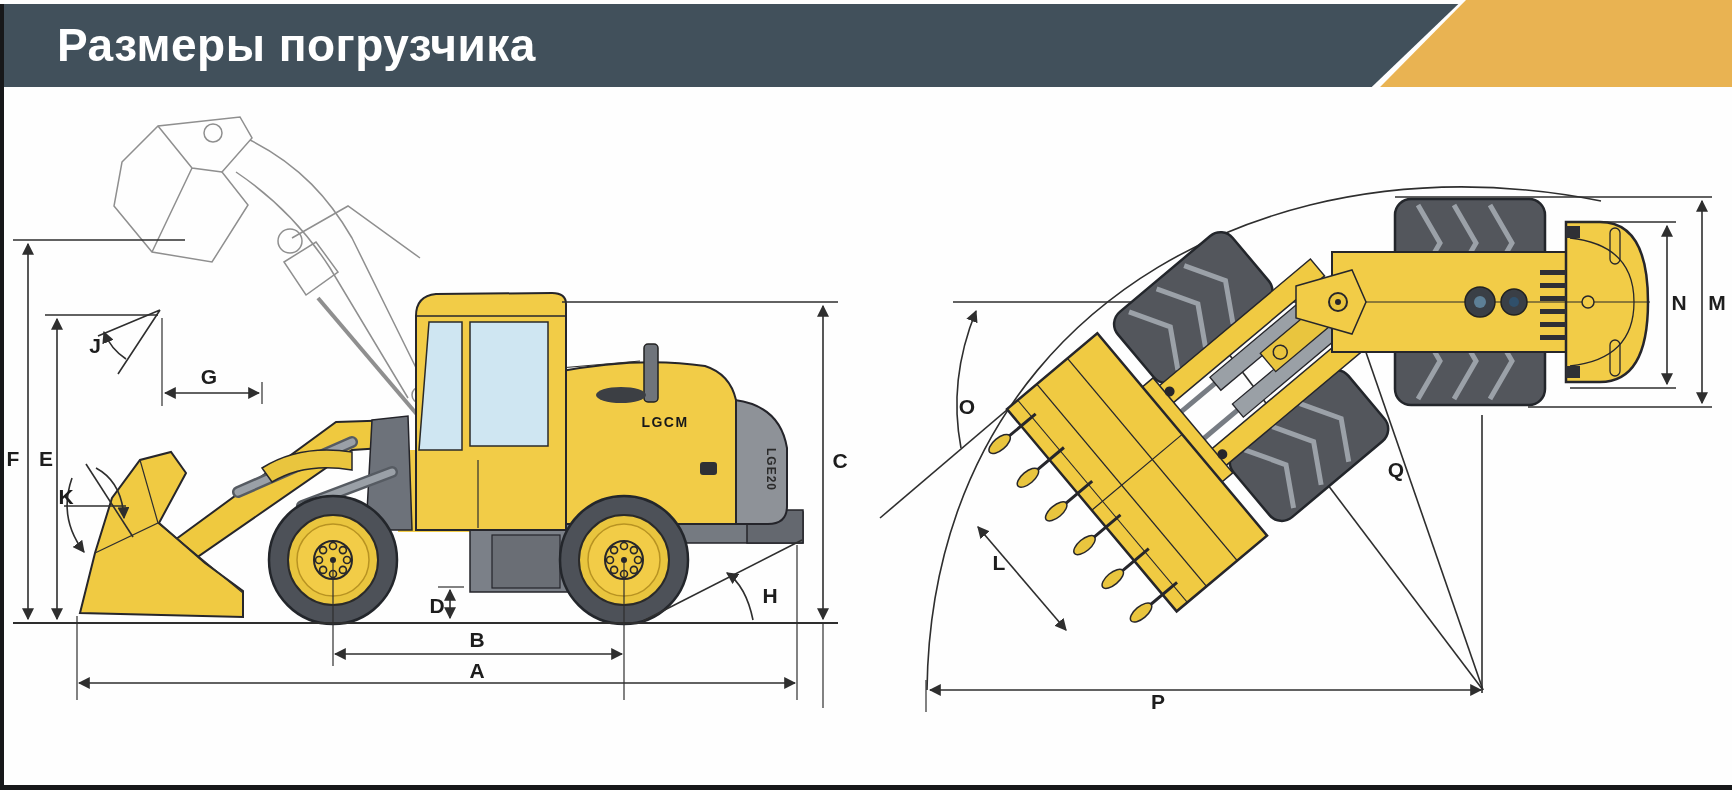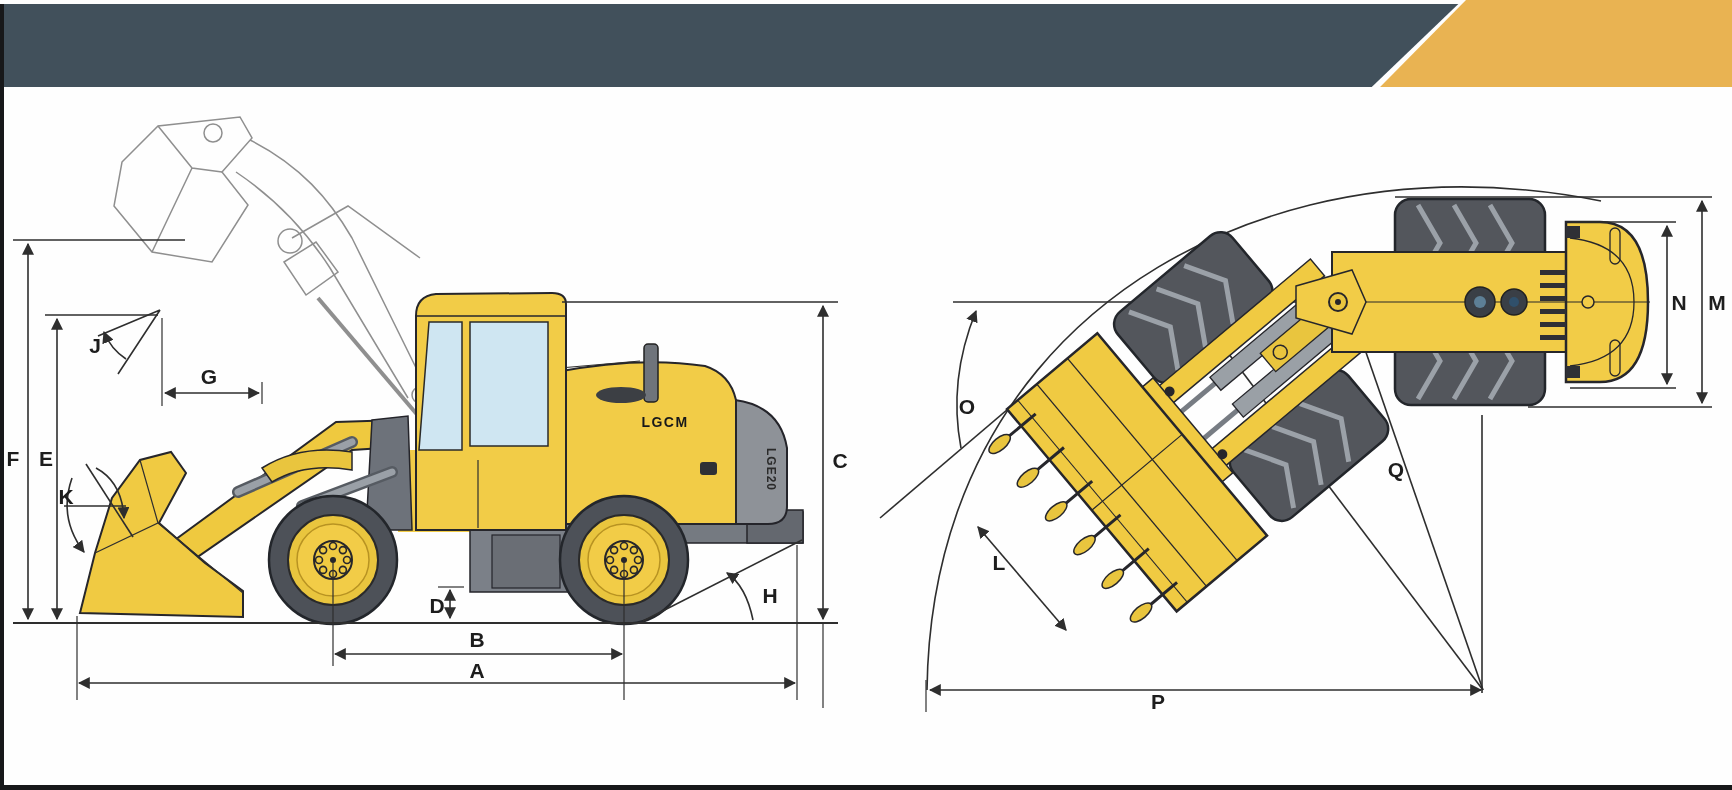--- a/index.html
+++ b/index.html
@@ -30,20 +30,21 @@
   .brand-label{font:700 14px "Liberation Sans",sans-serif;fill:#17181a;letter-spacing:1.5px;}
   .model-label{font:700 12px "Liberation Sans",sans-serif;fill:#2a2a2a;letter-spacing:1px;}
 </style>
 </head>
 <body>
 
 <div class="stage">
 
   <div class="topbar"></div>
   <div class="accent"></div>
+  <div class="page-title">Размеры погрузчика</div>
   <div class="border-left"></div>
   <div class="border-bottom"></div>
 
   <svg width="1732" height="790" viewBox="0 0 1732 790">
     <defs>
       <marker id="arr" viewBox="0 0 10 10" refX="9" refY="5" markerWidth="7.5" markerHeight="7.5" orient="auto-start-reverse">
         <path d="M0,0 L10,5 L0,10 Z" fill="#2e2e2e"></path>
       </marker>
 
       <g id="swheel">

